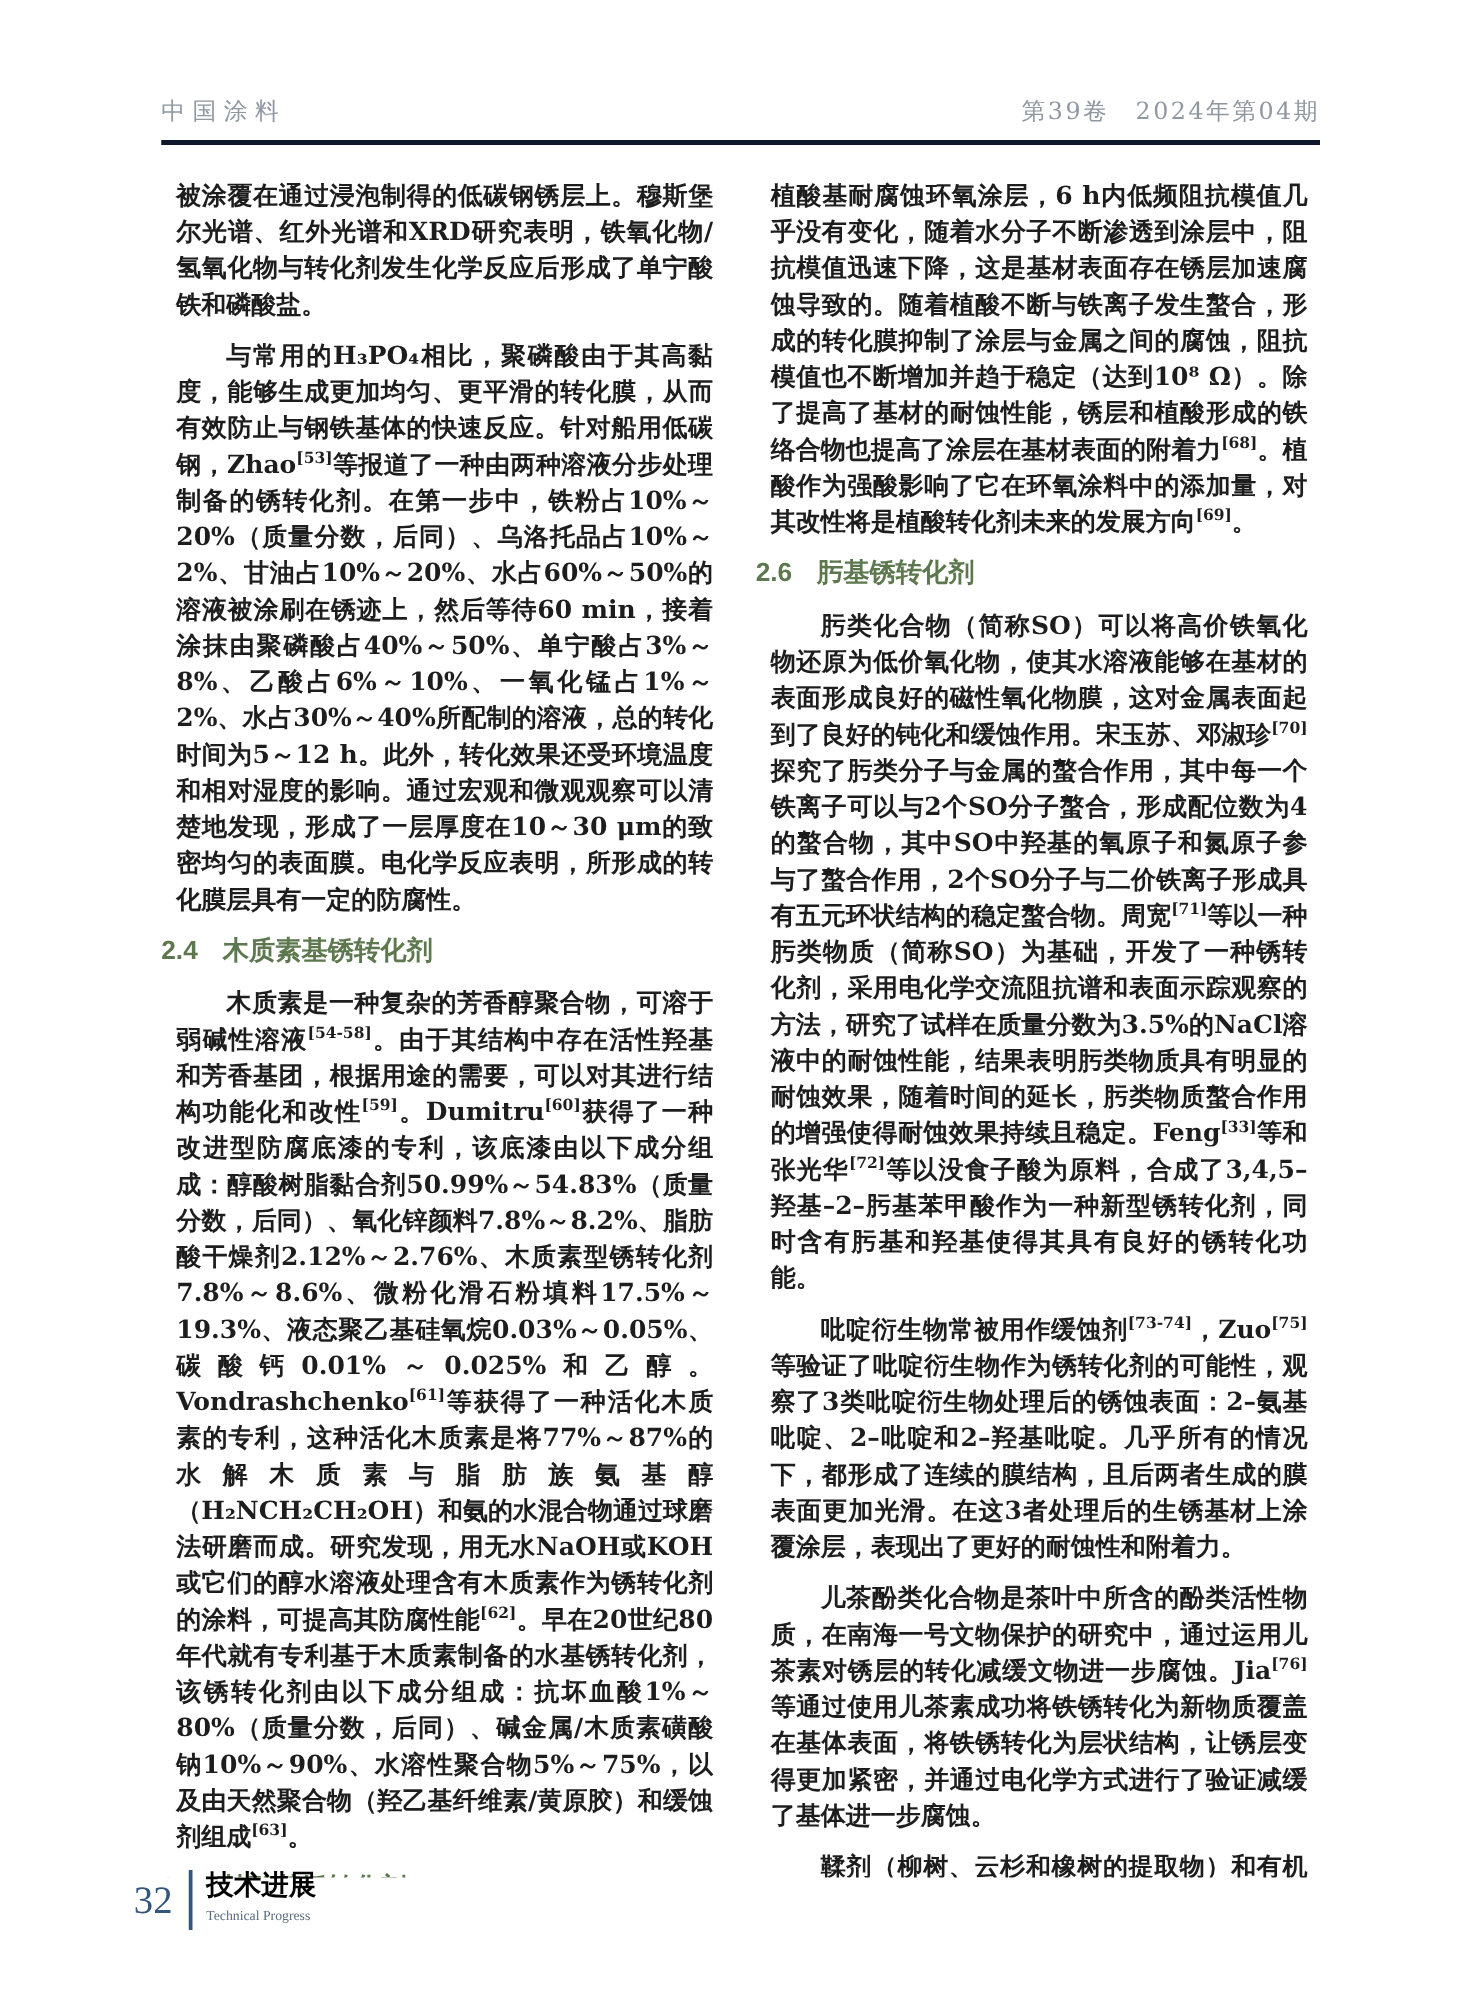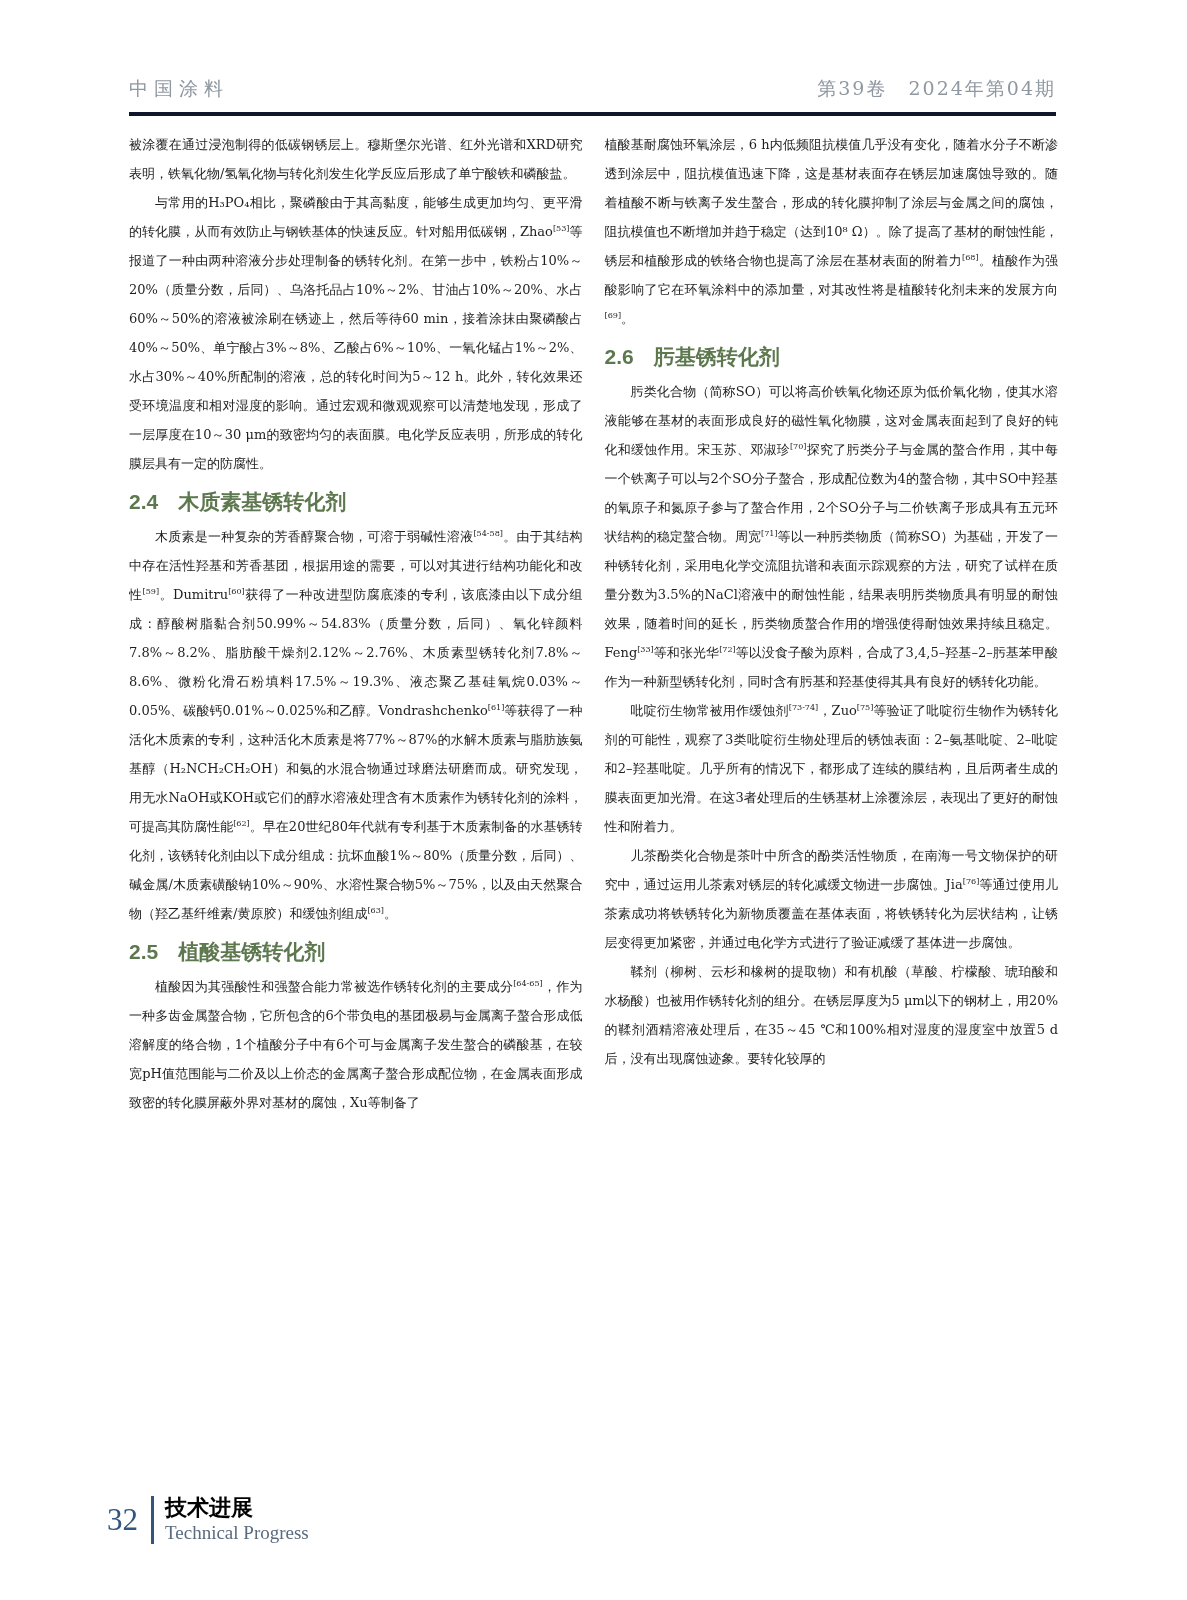--- a/index.html
+++ b/index.html
@@ -24,25 +24,26 @@
   .issue-info{letter-spacing:2px;}
   
   .columns{
     position:absolute;left:129px;top:130px;
     width:929px;height:1372px;
     display:flex;gap:22px;
     overflow:hidden;
   }
   .col{flex:1 1 0;min-width:0;}
   .para{
-    margin:0;
-    font-size:13px;
+    margin:12px;
+    font-size:20px;
     line-height:29px;
     text-align:justify;
     text-justify:inter-ideograph;
+    font-weight:bold;
   }
   .para.indent{text-indent:2em;}
   .para sup{font-size:0.62em;line-height:0;}
   .sec-heading{
     margin:9px 0 5px 0;
     font-family:"Liberation Sans","DejaVu Sans",sans-serif;
     font-weight:bold;
     font-size:21px;
     line-height:30px;
     color:#5d784e;
@@ -60,21 +61,21 @@
   }
   .footer-bar{
     width:3px;height:48px;background:#33567e;margin-right:11px;
   }
   .footer-section .cn{
     font-family:Liberation Mono, monospace;
     font-weight:bold;font-size:22px;color:#000000;line-height:26px;
   }
   .footer-section .en{
     font-family:"Liberation Serif","DejaVu Serif",serif;
-    font-size:19px;color:#5a6b80;line-height:20px;
+    font-size:11px;color:#5a6b80;line-height:20px;
   }
 </style>
 </head>
 <body>
 
 <div class="page">
 
   <div class="header">
     <span class="journal-name">中国涂料</span>
     <span class="issue-info">第39卷　2024年第04期</span>

